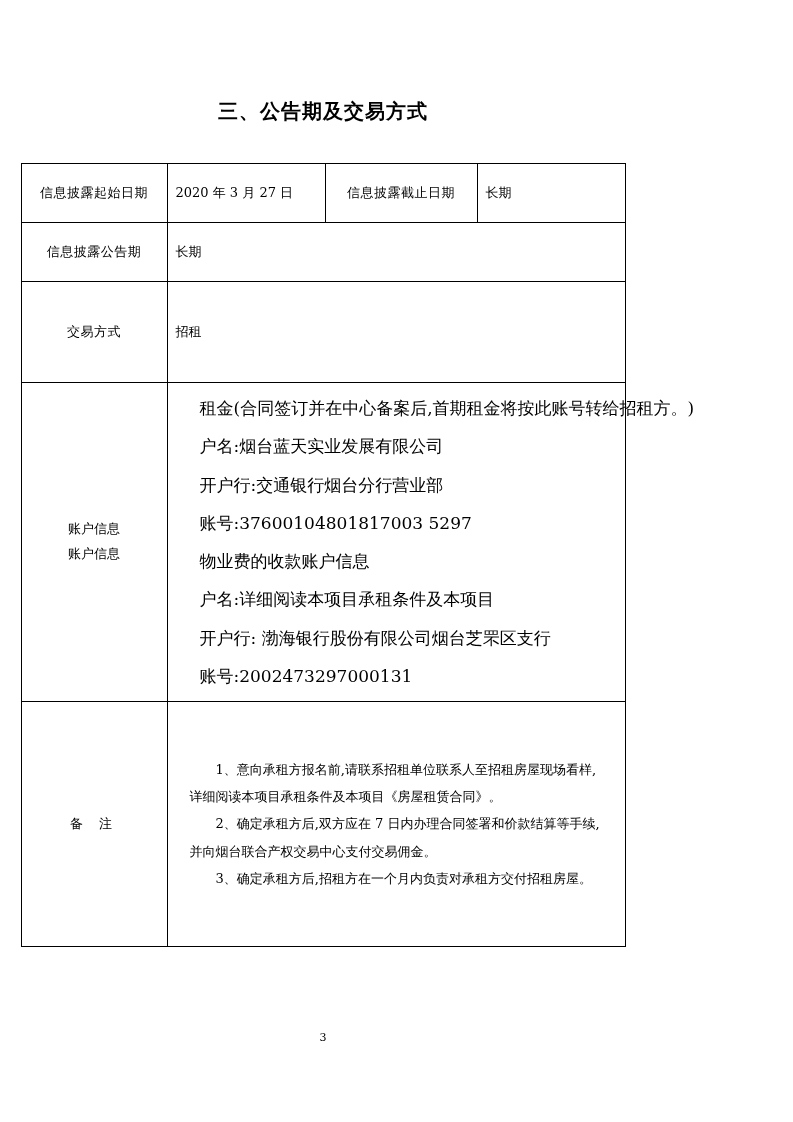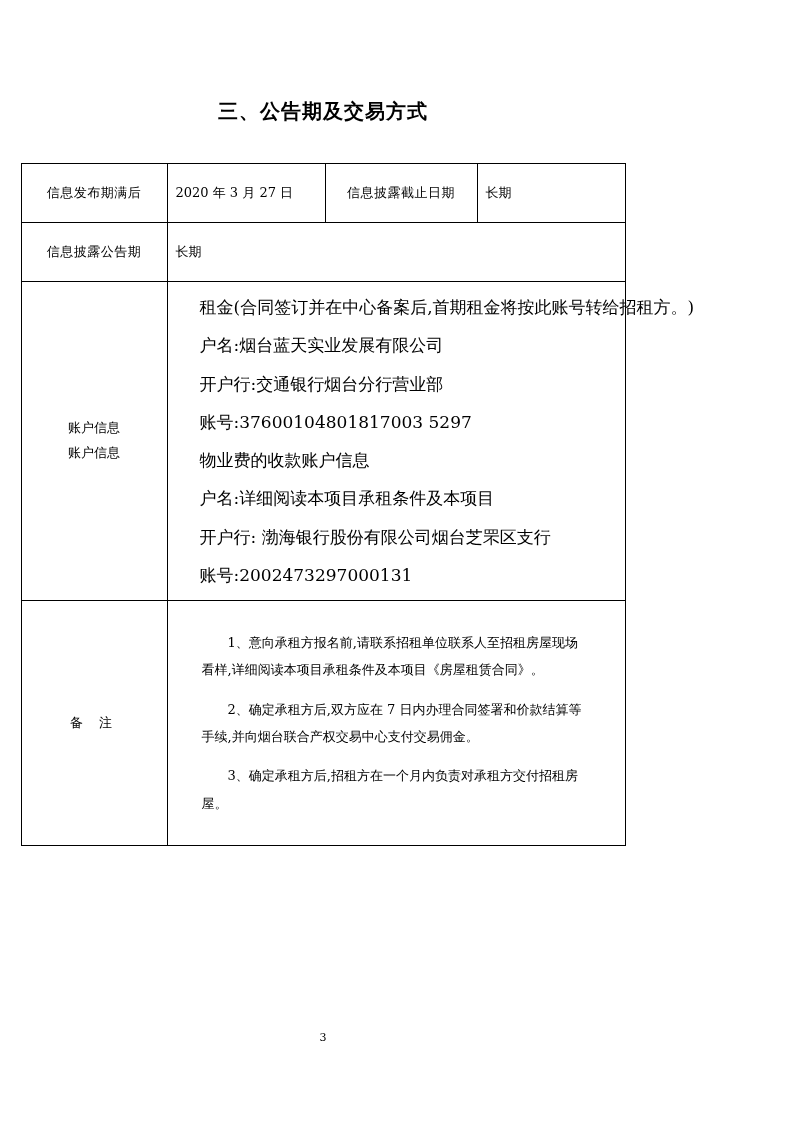--- a/index.html
+++ b/index.html
@@ -67,21 +67,21 @@
     padding-left: 24px;
     line-height: 2.25;
     font-size: 17px;
   }
   .note-block {
     padding: 0 14px;
     line-height: 2.1;
     font-size: 13px;
   }
   .note-block p {
-    margin: 12px;
+    margin: 0;
     text-indent: 2em;
   }
   .spaced {
     letter-spacing: 6px;
   }
   .page-number {
     position: absolute;
     bottom: 78px;
     left: 0;
     width: 100%;
@@ -100,28 +100,32 @@
 
   <table class="main-table">
     <colgroup>
       <col style="width:146px">
       <col style="width:158px">
       <col style="width:152px">
       <col style="width:148px">
     </colgroup>
     <tbody>
       <tr class="row1">
-        <td class="lbl">信息发布期满后</td>
+        <td class="lbl">信息披露起始日期</td>
         <td class="val-center">2020 年 3 月 27 日</td>
         <td class="lbl">信息披露截止日期</td>
         <td class="val-center">长期</td>
       </tr>
       <tr class="row2">
         <td class="lbl">信息披露公告期</td>
         <td class="val-center" colspan="3">长期</td>
+      </tr>
+      <tr class="row4">
+        <td class="lbl">交易方式</td>
+        <td class="val-center" colspan="3">招租</td>
       </tr>
       <tr class="row5">
         <td class="lbl-multi">
           <div>账户信息</div>
           <div>账户信息</div>
         </td>
         <td colspan="3">
           <div class="acct-block">
             <div>租金(合同签订并在中心备案后,首期租金将按此账号转给招租方。)</div>
             <div>户名:烟台蓝天实业发展有限公司</div>

